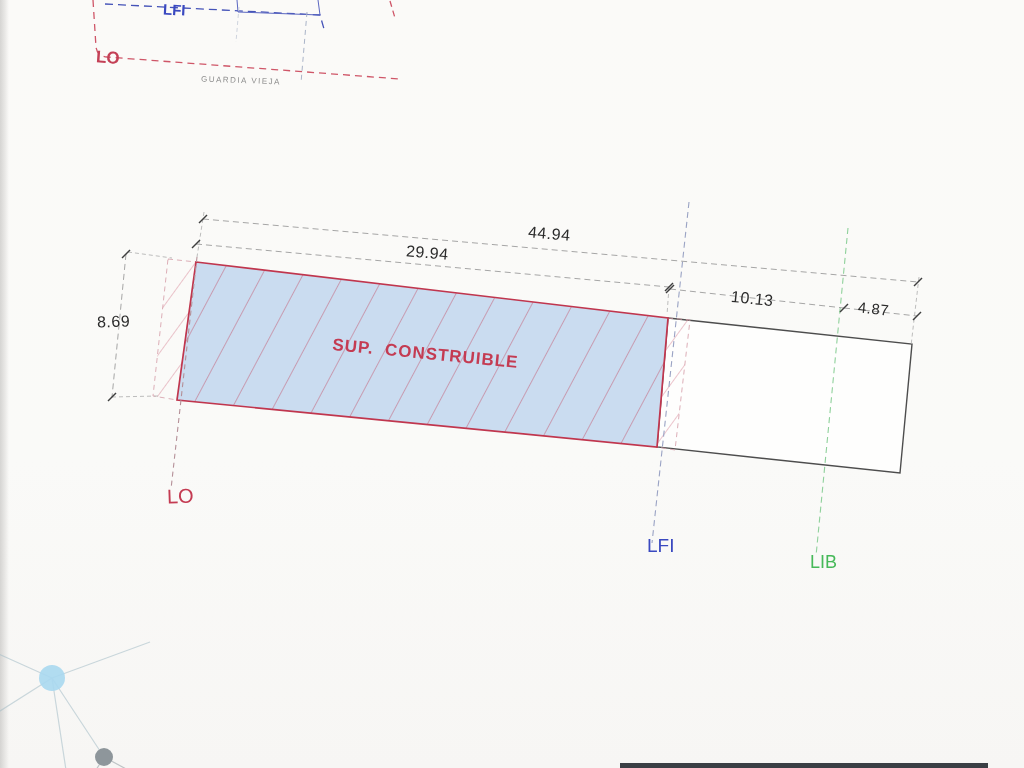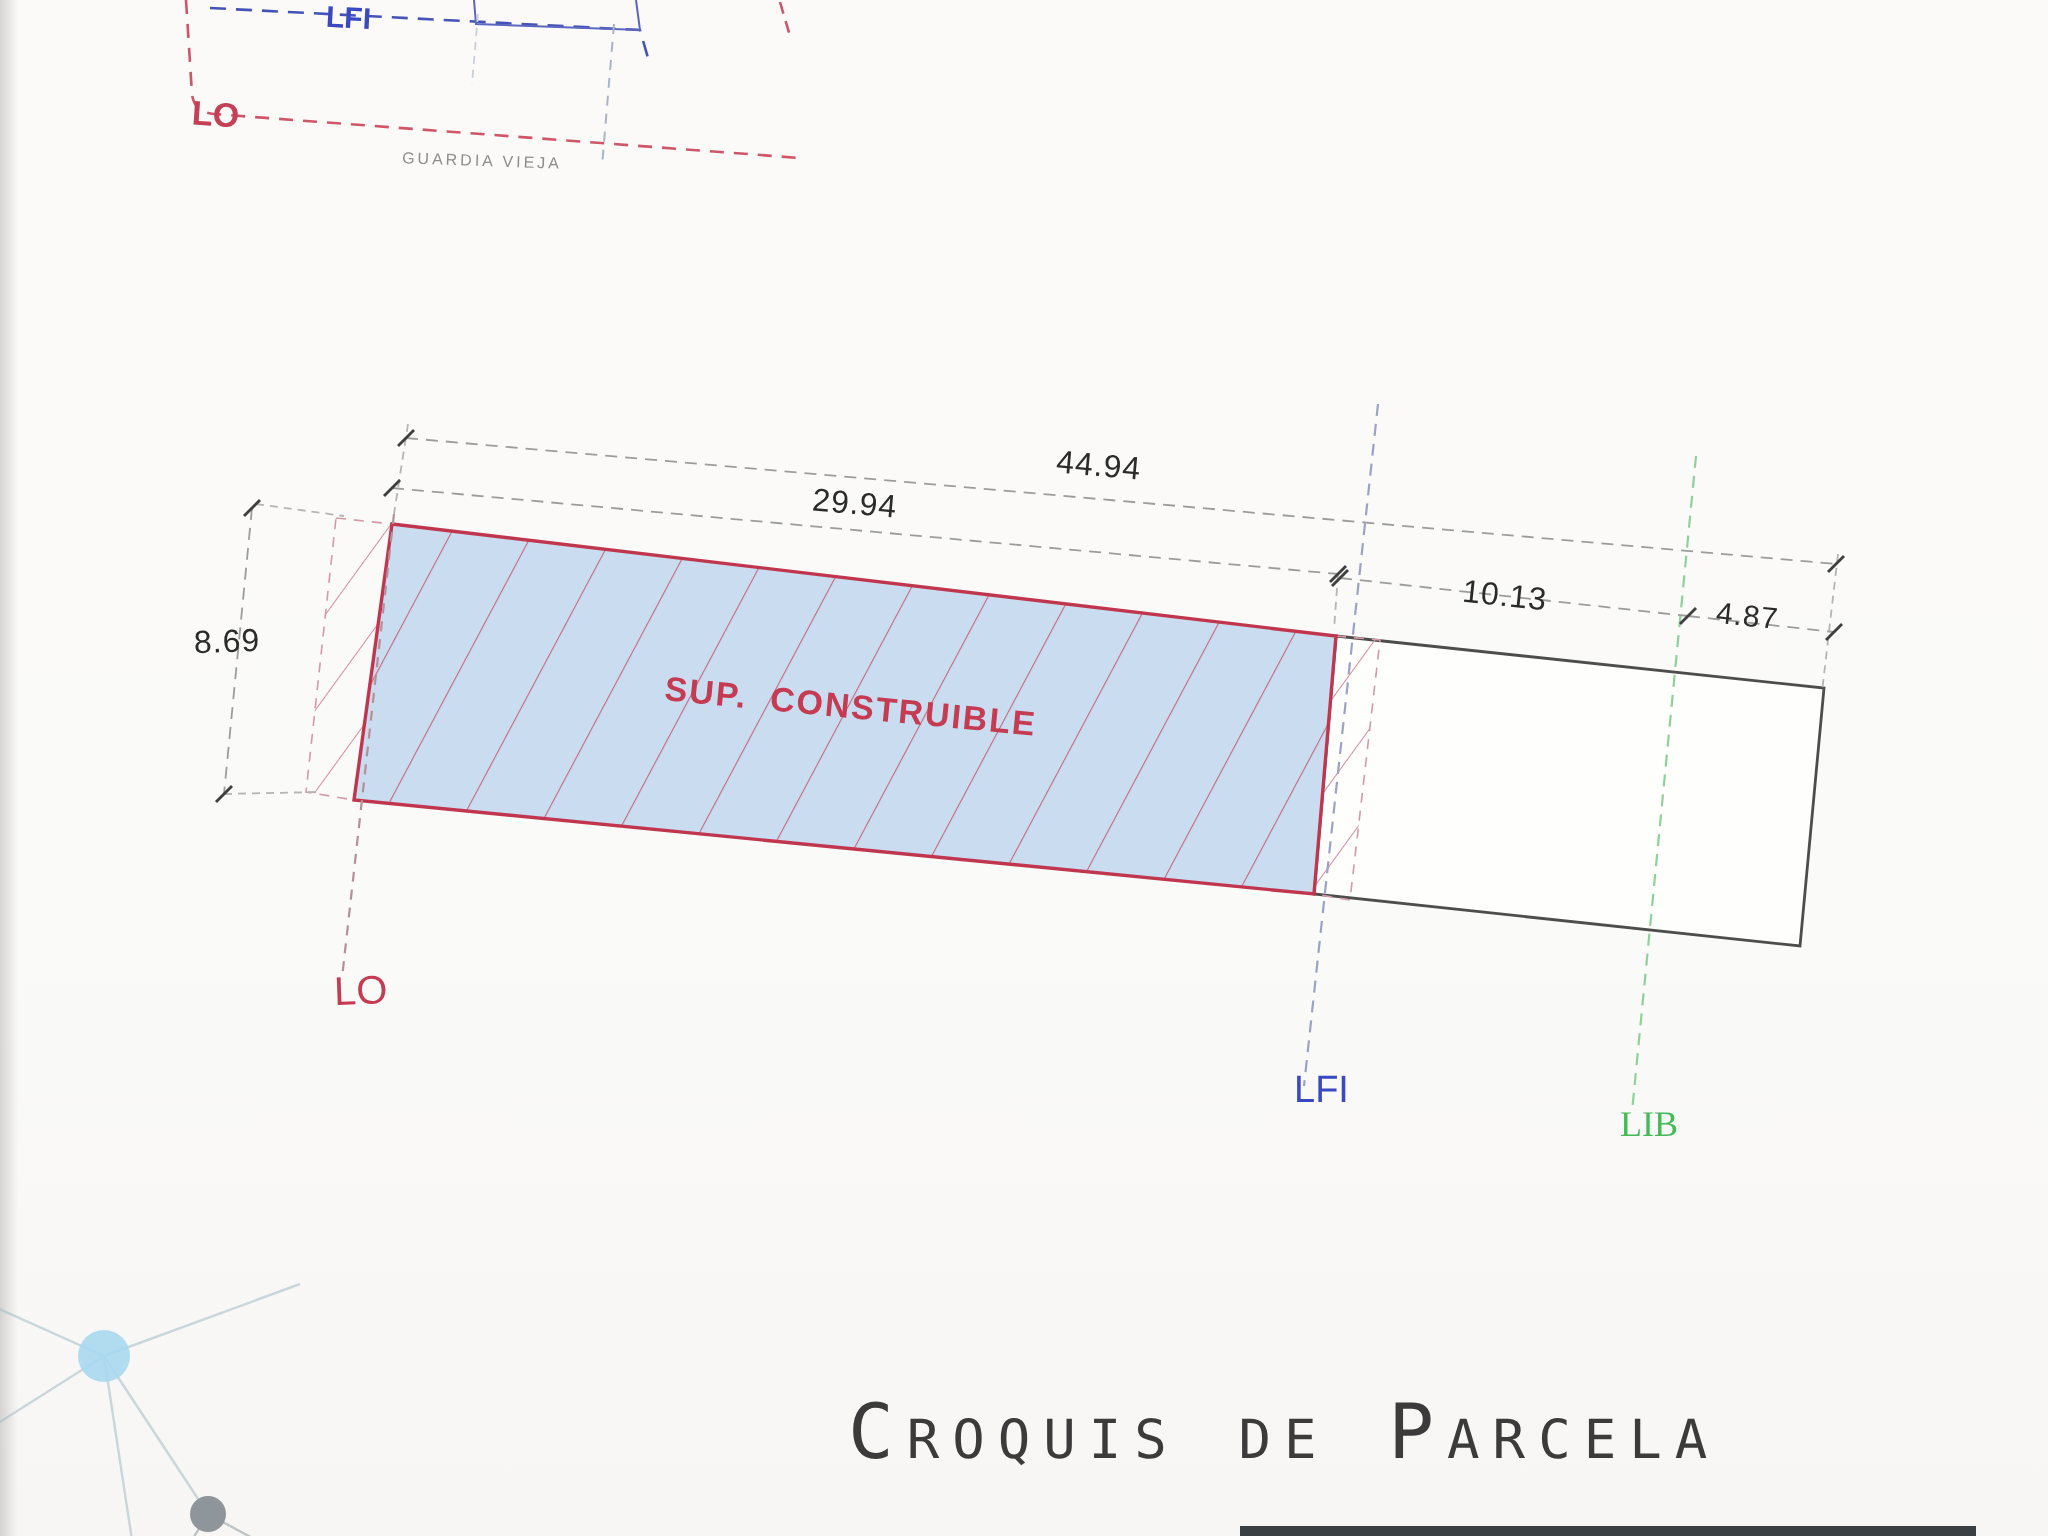--- a/index.html
+++ b/index.html
@@ -21,21 +21,21 @@
   .street{left:201px;top:77px;font-size:8px;color:#8d8d8d;letter-spacing:1.5px;transform:rotate(2deg);}
   .d4494{left:528px;top:226px;transform:rotate(5deg);}
   .d2994{left:406px;top:245px;transform:rotate(5deg);}
   .d1013{left:731px;top:291px;transform:rotate(6deg);}
   .d487{left:858px;top:301px;font-size:15px;transform:rotate(6deg);}
   .d869{left:97px;top:314px;transform:rotate(-2deg);}
   .sup{left:332px;top:345px;font-size:17px;color:#c43b52;font-weight:bold;
        letter-spacing:1px;transform:rotate(5.5deg);}
   .ref-lo{left:167px;top:486px;font-size:20px;color:#c43b52;transform:rotate(-2deg);}
   .ref-lfi{left:647px;top:536px;font-size:19px;color:#3a49c0;}
-  .ref-lib{left:810px;top:553px;font-size:18px;color:#46b959;font-family:Liberation Serif, serif;}
+  .ref-lib{left:810px;top:553px;font-size:18px;color:#46b959;}
   .title{
     left:424px;top:697px;
     font-family:"DejaVu Sans Mono","Liberation Mono",monospace;
     font-size:38px;color:#3b3b3b;font-variant:small-caps;
     letter-spacing:6.5px;font-weight:500;
   }
 </style>
 </head>
 <body>
 
@@ -135,14 +135,13 @@
   <div class="lbl dim d869">8.69</div>
   <div class="lbl dim d1013">10.13</div>
   <div class="lbl dim d487">4.87</div>
 
   <div class="lbl sup">SUP.  CONSTRUIBLE</div>
 
   <div class="lbl ref-lo">LO</div>
   <div class="lbl ref-lfi">LFI</div>
   <div class="lbl ref-lib">LIB</div>
 
-  <div class="lbl title">Croquis de Parcela</div>
 </div>
 
 </body></html>

